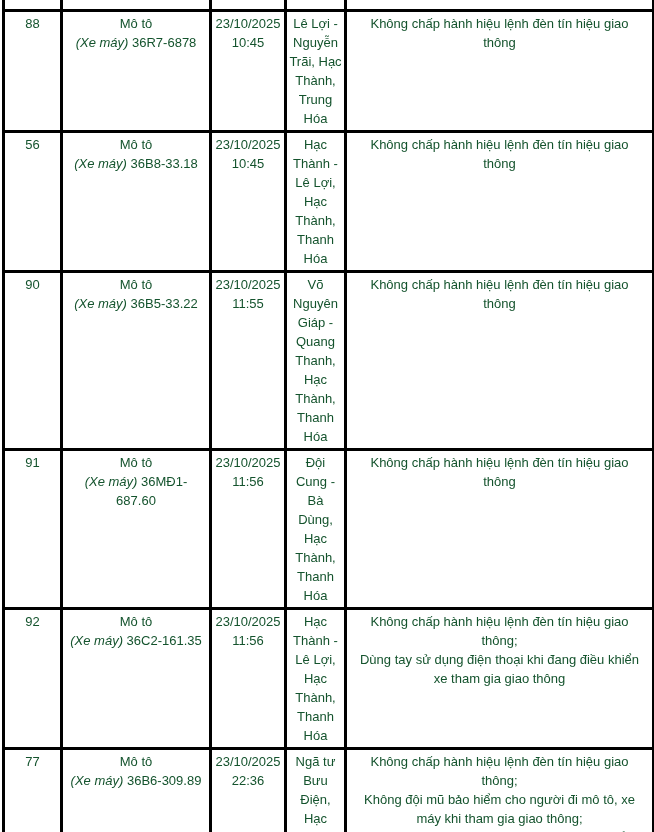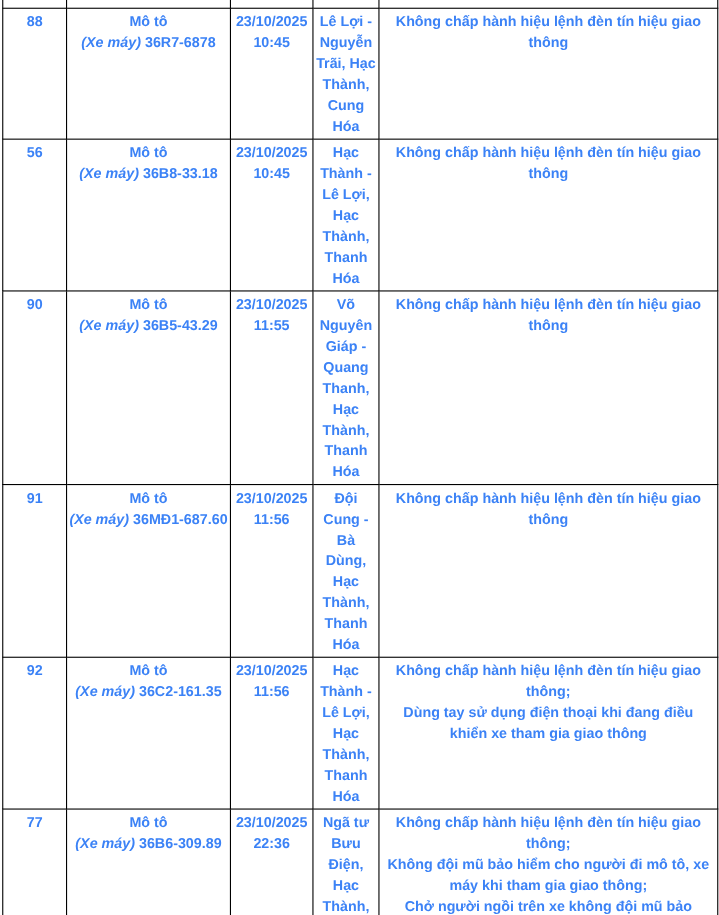--- a/index.html
+++ b/index.html
@@ -10,30 +10,29 @@
     height: 832px;
     overflow: hidden;
   }
   table.violations {
     border-collapse: collapse;
     table-layout: fixed;
     width: 650px;
     margin: -4px 0 0 2px;
   }
   td {
-    border: 1px solid #000000;
+    border: 3px solid #000000;
     vertical-align: top;
     text-align: center;
     padding: 2px 2px;
     font-family: "Liberation Sans", sans-serif;
     font-size: 13px;
     line-height: 19px;
-    color: #3b82f6;
+    color: #14532d;
     word-wrap: break-word;
-    font-weight: bold;
   }
   tr.partial-row td {
     height: 10px;
     padding: 0;
   }
   td.col-violation {
     padding: 2px 6px;
   }
   .violation-text {
     white-space: pre-line;
@@ -65,21 +64,21 @@
       <td class="col-index"><span>88</span></td>
       <td class="col-vehicle">
         <span>Mô tô</span><br>
         <span class="italic">(Xe máy)</span>
         <span>36R7-6878</span>
       </td>
       <td class="col-datetime">
         <span>23/10/2025</span><br>
         <span>10:45</span>
       </td>
-      <td class="col-location"><span>Lê Lợi - Nguyễn Trãi, Hạc Thành, Cung Hóa</span></td>
+      <td class="col-location"><span>Lê Lợi - Nguyễn Trãi, Hạc Thành, Trung Hóa</span></td>
       <td class="col-violation">
           <div class="violation-text">Không chấp hành hiệu lệnh đèn tín hiệu giao thông</div>
         </td>
     </tr>
 
     <tr>
       <td class="col-index"><span>56</span></td>
       <td class="col-vehicle">
         <span>Mô tô</span><br>
         <span class="italic">(Xe máy)</span>
@@ -93,21 +92,21 @@
       <td class="col-violation">
           <div class="violation-text">Không chấp hành hiệu lệnh đèn tín hiệu giao thông</div>
         </td>
     </tr>
 
     <tr>
       <td class="col-index"><span>90</span></td>
       <td class="col-vehicle">
         <span>Mô tô</span><br>
         <span class="italic">(Xe máy)</span>
-        <span>36B5-43.29</span>
+        <span>36B5-33.22</span>
       </td>
       <td class="col-datetime">
         <span>23/10/2025</span><br>
         <span>11:55</span>
       </td>
       <td class="col-location"><span>Võ Nguyên Giáp - Quang Thanh, Hạc Thành, Thanh Hóa</span></td>
       <td class="col-violation">
           <div class="violation-text">Không chấp hành hiệu lệnh đèn tín hiệu giao thông</div>
         </td>
     </tr>

